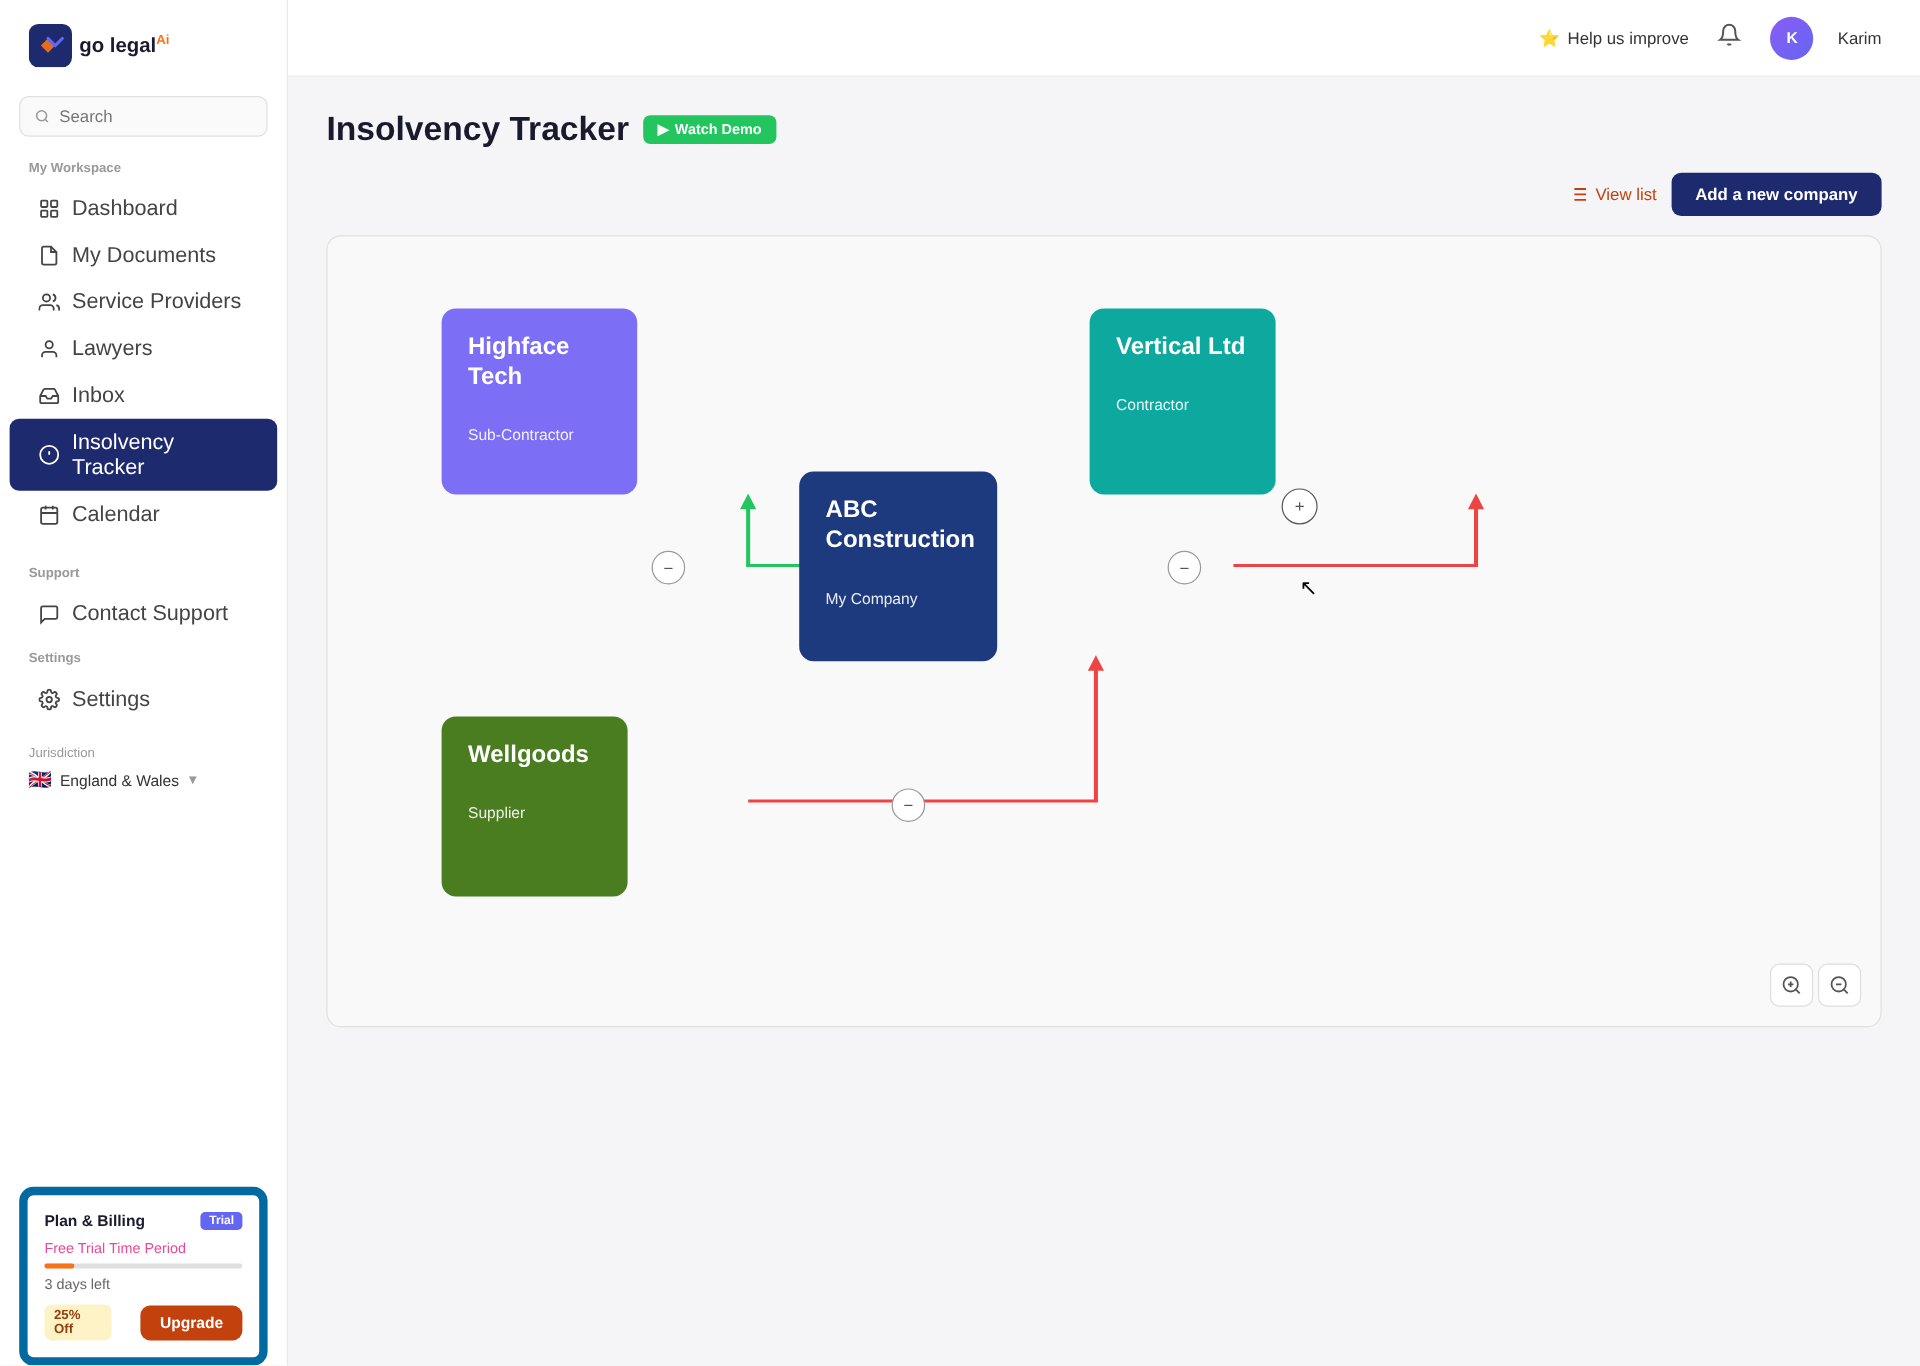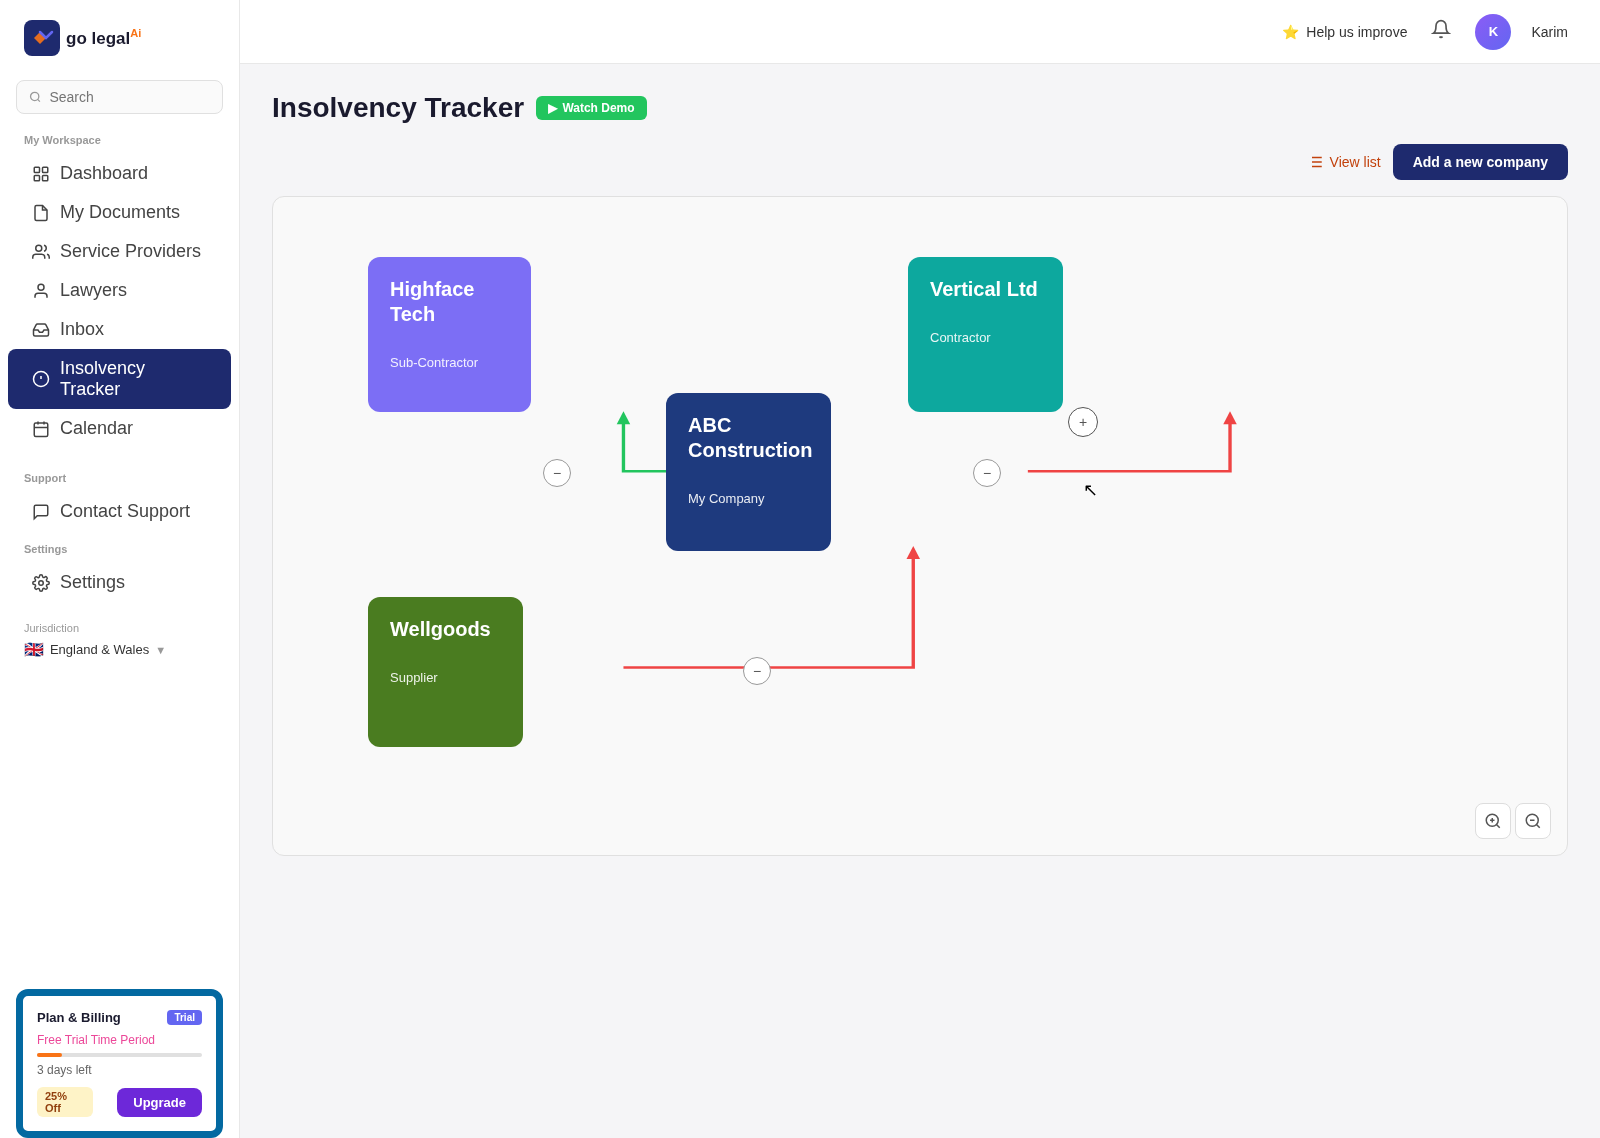--- a/index.html
+++ b/index.html
@@ -120,21 +120,21 @@
     .upgrade-row { display: flex; gap: 24px; align-items: center; }
     .discount-badge {
       background: #fef3c7;
       color: #92400e;
       font-size: 11px;
       font-weight: 600;
       padding: 3px 8px;
       border-radius: 6px;
     }
     .upgrade-btn {
-      background: #6d28d9;
+      background: #c2410c;
       color: #fff;
       border: none;
       border-radius: 8px;
       padding: 7px 16px;
       font-size: 13px;
       font-weight: 600;
       cursor: pointer;
       flex: 1;
     }
 

